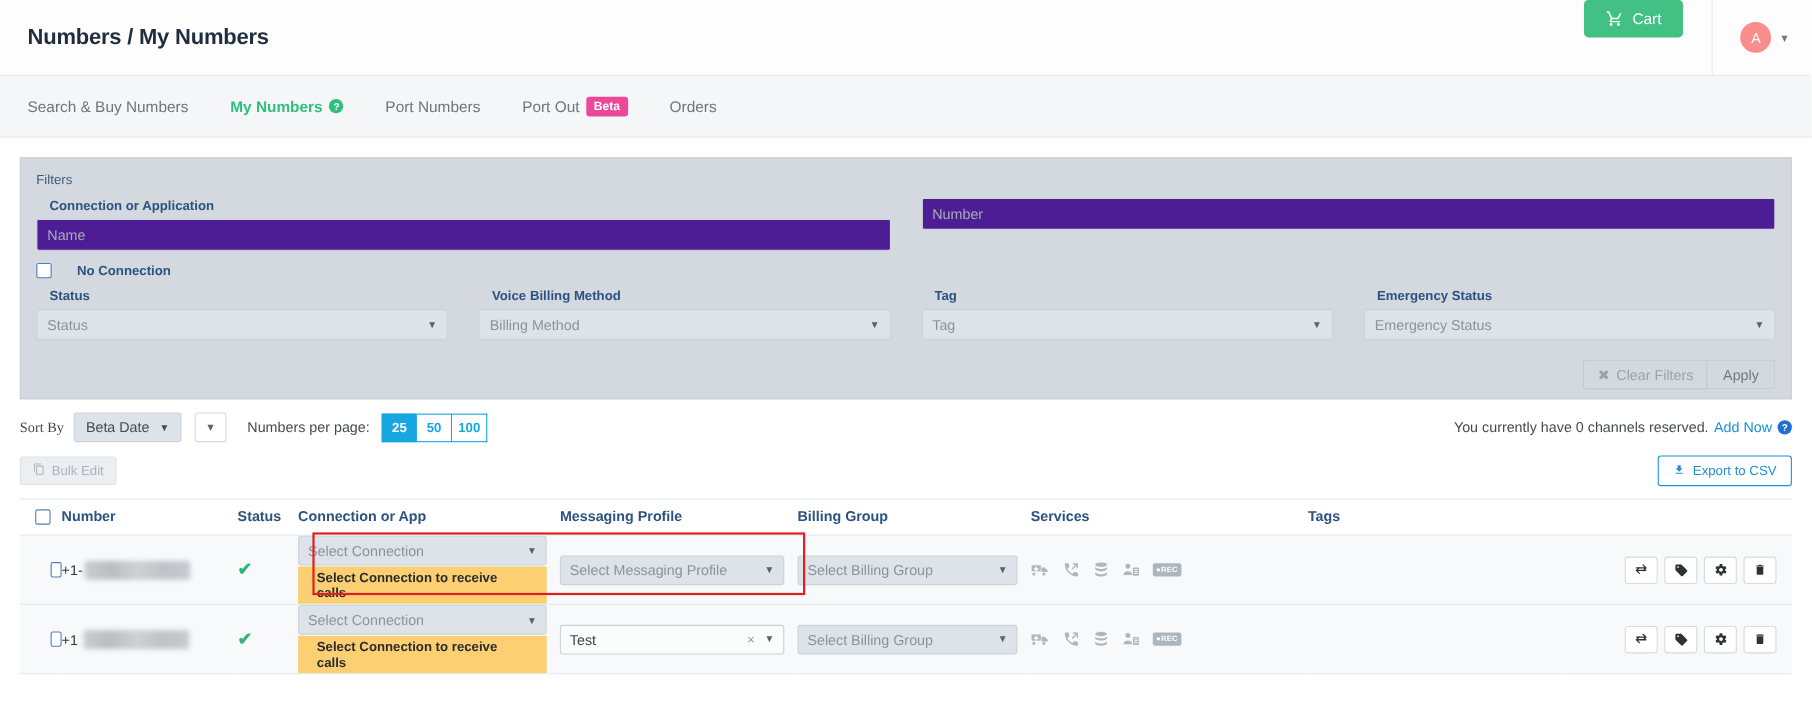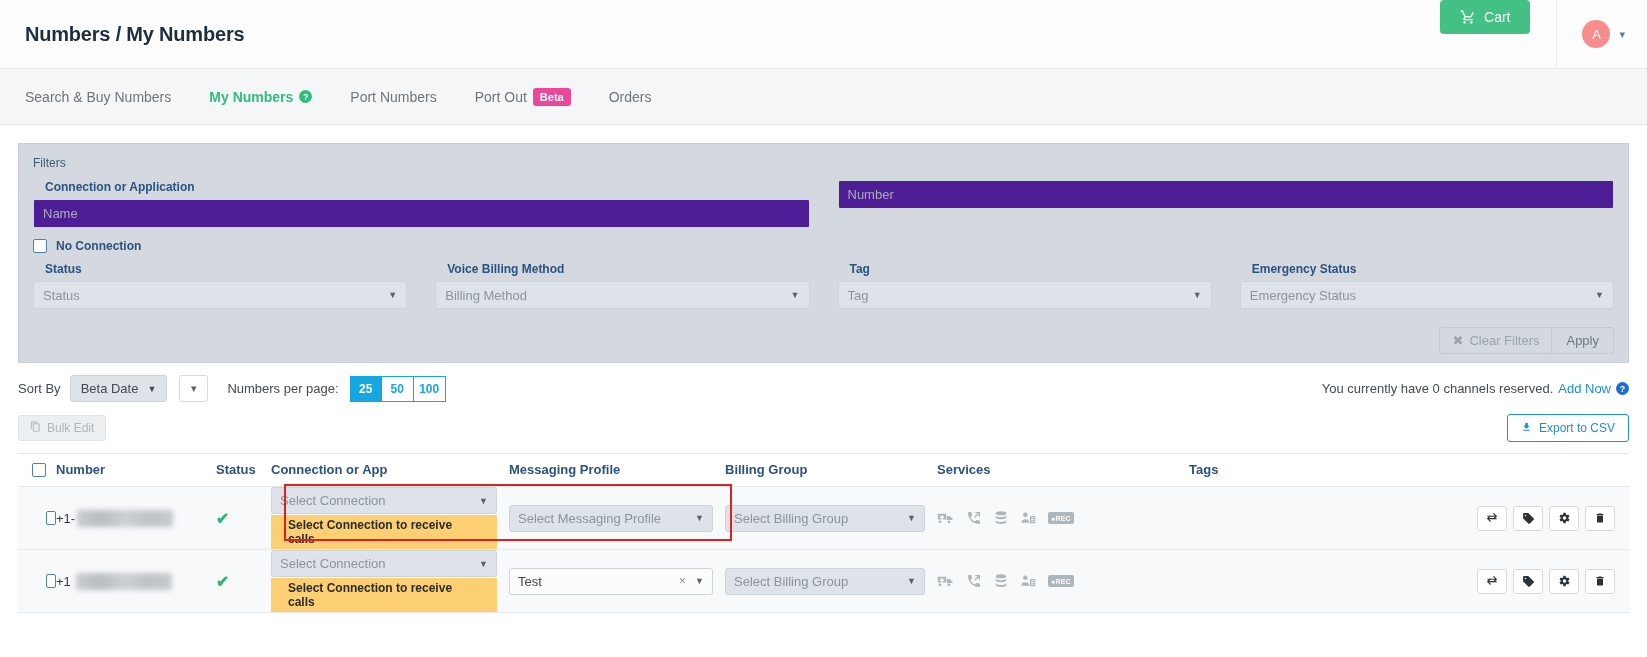--- a/index.html
+++ b/index.html
@@ -43,42 +43,42 @@
   }
   .filters-title { color:#3b5c79; font-size:12px; margin-bottom:10px; }
   .frow { display:flex; gap:28px; }
   .fcol { flex:1; }
   .flabel { color:#2b5280; font-size:12px; font-weight:bold; margin-bottom:5px;margin-left:12px; }
   .finput {
     width:100%; height:29px; background:#4c1d95; border:1px solid #cfd6dc; border-radius:2px;
     padding:0 9px; font-size:13px; color:#9aa2a9; font-family:"Liberation Sans", sans-serif;
   }
   .finput::placeholder { color:#a7aeb5; }
-  .checkline { display:flex; align-items:flex-start; gap:9px; margin:11px 0 9px 0; }
+  .checkline { display:flex; align-items:flex-start; gap:23px; margin:11px 0 9px 0; }
   .cbox { width:14px; height:14px; border:1px solid #4f7fb8; background:#fff; border-radius:2px; cursor:pointer; }
   .cklabel { color:#2b5280; font-size:12px; font-weight:bold; }
   .fsel {
     width:100%; height:28px; background:#dde3e8; border:1px solid #ccd3d9; border-radius:2px;
     display:flex; align-items:center; padding:0 9px; font-size:13px; color:#8b949c; cursor:pointer;
   }
   .fsel .tri { margin-left:auto; font-size:9px; color:#5a6view; color:#59616a; }
   .frow2 { display:flex; gap:28px; margin-top:2px; }
   .filters-actions { display:flex; justify-content:flex-end; gap:0; margin-top:18px; }
   .btn-clear {
     background:transparent; border:1px solid #c2c9cf; color:#9aa3ab; font-size:13px;
     height:27px; padding:0 12px; border-radius:3px 0 0 3px; display:flex; align-items:center; gap:6px; cursor:pointer;
   }
   .btn-apply {
     background:transparent; border:1px solid #c2c9cf; border-left:none; color:#6e7880; font-size:13px;
     height:27px; padding:0 14px; border-radius:0 3px 3px 0; display:flex; align-items:center; cursor:pointer;
   }
 
   
   .toolbar { display:flex; align-items:center; padding:12px 0 0 0; }
-  .sortby-lbl { font-size:13px; color:#434a51; margin-right:9px; }
+  .sortby-lbl { font-size:13px; color:#434a51; margin-right:9px;font-family:Liberation Serif, serif; }
   .sort-sel {
     background:#dde3e8; border:1px solid #ccd3d9; height:27px; border-radius:3px; padding:0 10px;
     display:flex; align-items:center; gap:9px; font-size:13px; color:#434a51; cursor:pointer;
   }
   .dir-btn {
     margin-left:12px; width:29px; height:27px; border:1px solid #d5dbe0; background:#fff; border-radius:3px;
     display:flex; align-items:center; justify-content:center; color:#5b636b; font-size:11px; cursor:pointer;
   }
   .perpage-lbl { margin-left:19px; font-size:13px; color:#434a51; }
   .pp-group { display:flex; margin-left:11px;text-align:right; }

